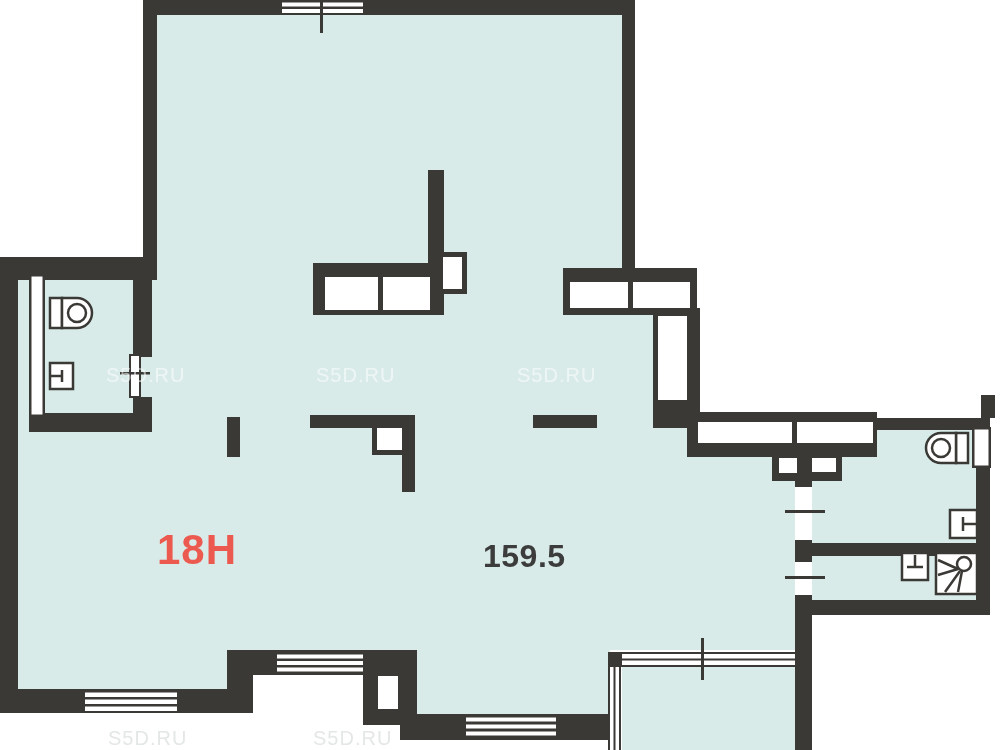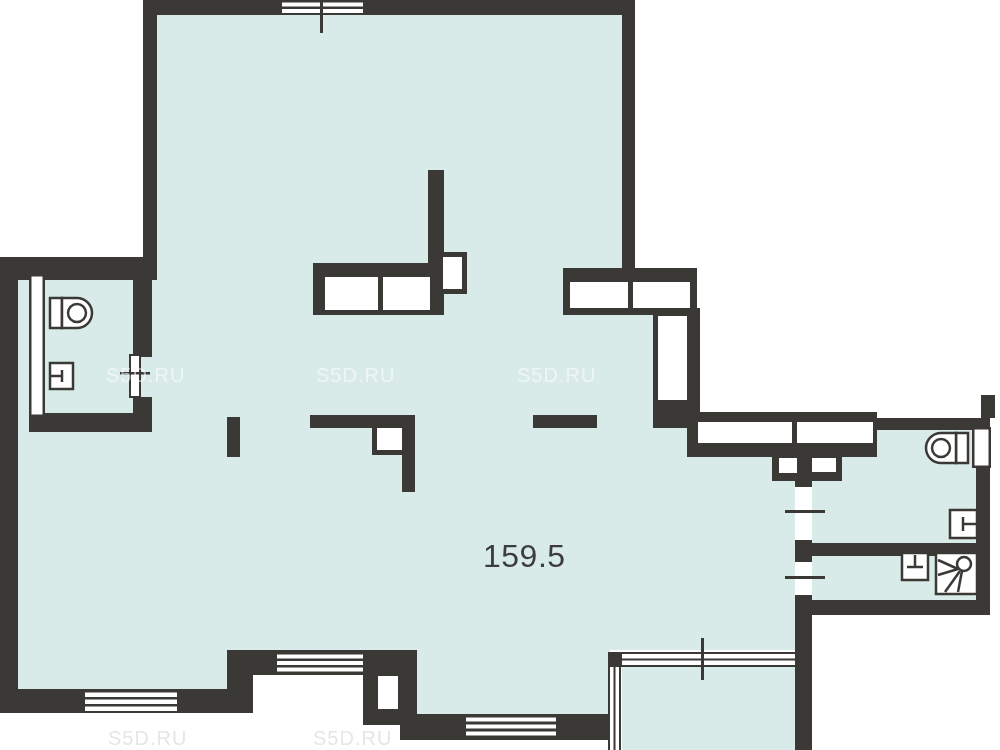--- a/index.html
+++ b/index.html
@@ -20,21 +20,21 @@
   .win rect{fill:var(--background);}
   .thin rect{fill:var(--wall);}
   .hatch-bg rect{fill:var(--background);}
   .hatch-ln rect{fill:var(--wall);}
   .fixture rect, .fixture path{fill:var(--background);stroke:var(--wall);stroke-width:2.5;}
   .fixture circle{fill:var(--background);stroke:var(--wall);stroke-width:2.5;}
   .fixture line{stroke:var(--wall);stroke-width:2.5;}
   .door-leaf{fill:var(--background);stroke:var(--wall);stroke-width:2;}
   .label-unit{position:absolute;left:157px;top:526px;font-size:42px;font-weight:700;
               color:var(--unit-label);letter-spacing:1px;}
-  .label-area{position:absolute;left:483px;top:538px;font-size:32px;font-weight:400;
+  .label-area{position:absolute;left:483px;top:538px;font-size:32px;font-weight:700;
               color:var(--area-label);letter-spacing:.5px;}
   .wm{position:absolute;font-size:20px;font-weight:400;letter-spacing:1px;
       color:var(--watermark);opacity:.55;user-select:none;}
   .wm-1{left:106px;top:364px;}
   .wm-2{left:316px;top:364px;}
   .wm-3{left:517px;top:364px;}
   .wm-b{color:var(--watermark-faint);opacity:.95;}
   .wm-4{left:108px;top:727px;}
   .wm-5{left:313px;top:727px;}
 </style>
@@ -180,20 +180,21 @@
     <g class="fixture">
       <rect x="936" y="553" width="41" height="41"></rect>
       <circle cx="964" cy="564" r="7"></circle>
       <line x1="958" y1="569" x2="938" y2="560"></line>
       <line x1="958" y1="569" x2="938" y2="575"></line>
       <line x1="960" y1="571" x2="945" y2="592"></line>
       <line x1="962" y1="571" x2="958" y2="592"></line>
     </g>
   </svg>
 
+  <div class="label-unit">18H</div>
   <div class="label-area">159.5</div>
 
   <div class="wm wm-1">S5D.RU</div>
   <div class="wm wm-2">S5D.RU</div>
   <div class="wm wm-3">S5D.RU</div>
   <div class="wm wm-b wm-4">S5D.RU</div>
   <div class="wm wm-b wm-5">S5D.RU</div>
 
 </div>
 

